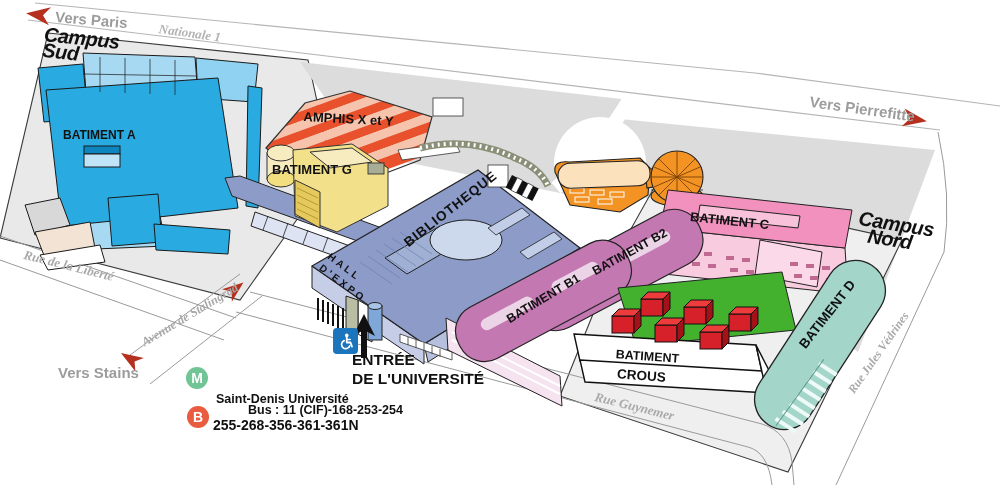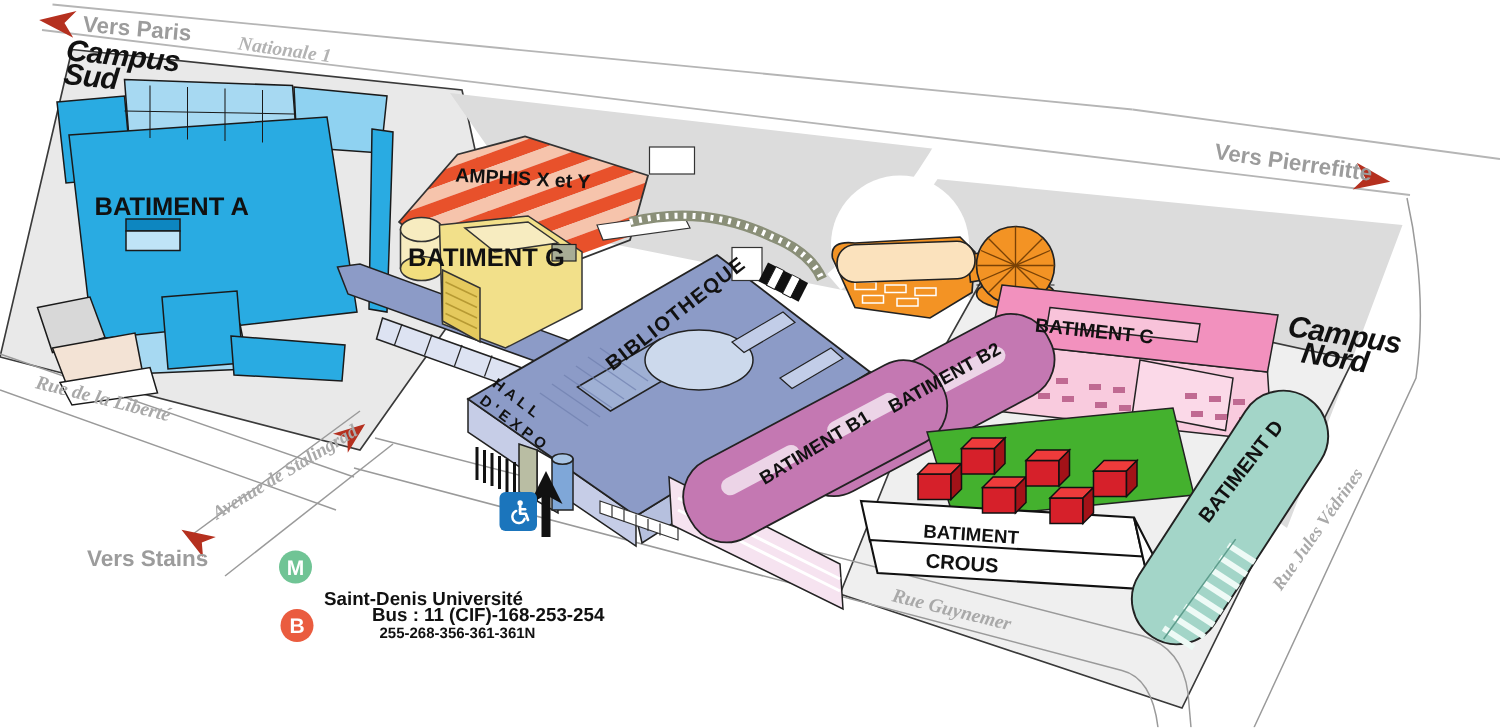--- a/index.html
+++ b/index.html
@@ -325,53 +325,57 @@
 
 <div class="lbl campus two-line" style="left:45px;top:26px;transform:rotate(6deg);">
   <div>Campus</div>
   <div>Sud</div>
 </div>
 <div class="lbl campus two-line" style="left:860px;top:210px;transform:rotate(9deg);text-align:center;width:68px;">
   <div>Campus</div>
   <div>Nord</div>
 </div>
 
-<div class="lbl" style="left:63px;top:128px;font-size:17px;">BATIMENT A</div>
+<div class="lbl" style="left:63px;top:128px;font-size:12px;">BATIMENT A</div>
 <div class="lbl" style="left:304px;top:109px;transform:rotate(3deg);">AMPHIS X et Y</div>
-<div class="lbl" style="left:272px;top:162px;font-size:17px;">BATIMENT G</div>
+<div class="lbl" style="left:272px;top:162px;font-size:13px;">BATIMENT G</div>
 <div class="lbl" style="left:401px;top:238px;transform:rotate(-38deg);font-size:13.5px;letter-spacing:1px;">BIBLIOTHEQUE</div>
 
 <div class="lbl two-line" style="left:333px;top:250px;transform:rotate(37deg);font-size:10px;letter-spacing:3px;line-height:1.35;">
   <div>HALL</div>
   <div>D'EXPO</div>
 </div>
 
 
 <div class="lbl" style="left:691px;top:209px;transform:rotate(6deg);">BATIMENT C</div>
 <div class="lbl" style="left:504px;top:314px;transform:rotate(-31deg);font-size:12.5px;">BATIMENT B1</div>
 <div class="lbl" style="left:590px;top:266px;transform:rotate(-29deg);font-size:12.5px;">BATIMENT B2</div>
 <div class="lbl" style="left:796px;top:342px;transform:rotate(-52deg);font-size:13.5px;">BATIMENT D</div>
 
 <div class="lbl" style="left:612px;top:347px;transform:rotate(4deg);font-size:12.5px;width:72px;text-align:center;">BATIMENT</div>
 <div class="lbl" style="left:612px;top:366px;transform:rotate(4deg);font-size:13.5px;width:60px;text-align:center;">CROUS</div>
 
+<div class="lbl two-line" style="left:352px;top:350px;font-size:15.5px;line-height:1.25;">
+  <div>ENTRÉE</div>
+  <div>DE L'UNIVERSITÉ</div>
+</div>
 
 <div class="lbl street" style="left:26px;top:247px;transform:rotate(14deg);">Rue de la Liberté</div>
 <div class="lbl street" style="left:139px;top:337px;transform:rotate(-31deg);font-size:12.5px;">Avenue de Stalingrad</div>
 <div class="lbl street" style="left:597px;top:389px;transform:rotate(14deg);">Rue Guynemer</div>
 <div class="lbl street" style="left:845px;top:388px;transform:rotate(-55deg);font-size:12px;">Rue Jules Védrines</div>
 
 <div class="lbl dir" style="left:58px;top:364px;">Vers Stains</div>
 <div class="lbl dir" style="left:811px;top:93px;transform:rotate(8deg);">Vers Pierrefitte</div>
 
 <div class="legend-circle" style="left:186px;top:367px;background:#70c495;">M</div>
 <div class="lbl" style="left:216px;top:392px;font-size:12.5px;">Saint-Denis Université</div>
 <div class="legend-circle" style="left:187px;top:406px;background:#ea5c3f;">B</div>
 <div class="lbl" style="left:213px;top:403px;font-size:12.5px;margin-left:35px;">Bus : 11 (CIF)-168-253-254</div>
-<div class="lbl" style="left:213px;top:417px;font-size:10px;margin-left:40px;">255-268-356-361-361N</div>
+<div class="lbl" style="left:213px;top:417px;font-size:14px;">255-268-356-361-361N</div>
 
 <div class="hc">
   <svg width="18" height="18" viewBox="0 0 24 24">
     <circle cx="13" cy="4.5" r="2.4" fill="#fff"></circle>
     <path d="M13 7 L13 14 L18 14 L20 19.5" stroke="#fff" stroke-width="2.4" fill="none" stroke-linecap="round" stroke-linejoin="round"></path>
     <path d="M13 10 L17.5 10" stroke="#fff" stroke-width="2.2" stroke-linecap="round"></path>
     <path d="M9.5 11.5 A5.6 5.6 0 1 0 17 18.5" stroke="#fff" stroke-width="2.2" fill="none" stroke-linecap="round"></path>
   </svg>
 </div>
 

